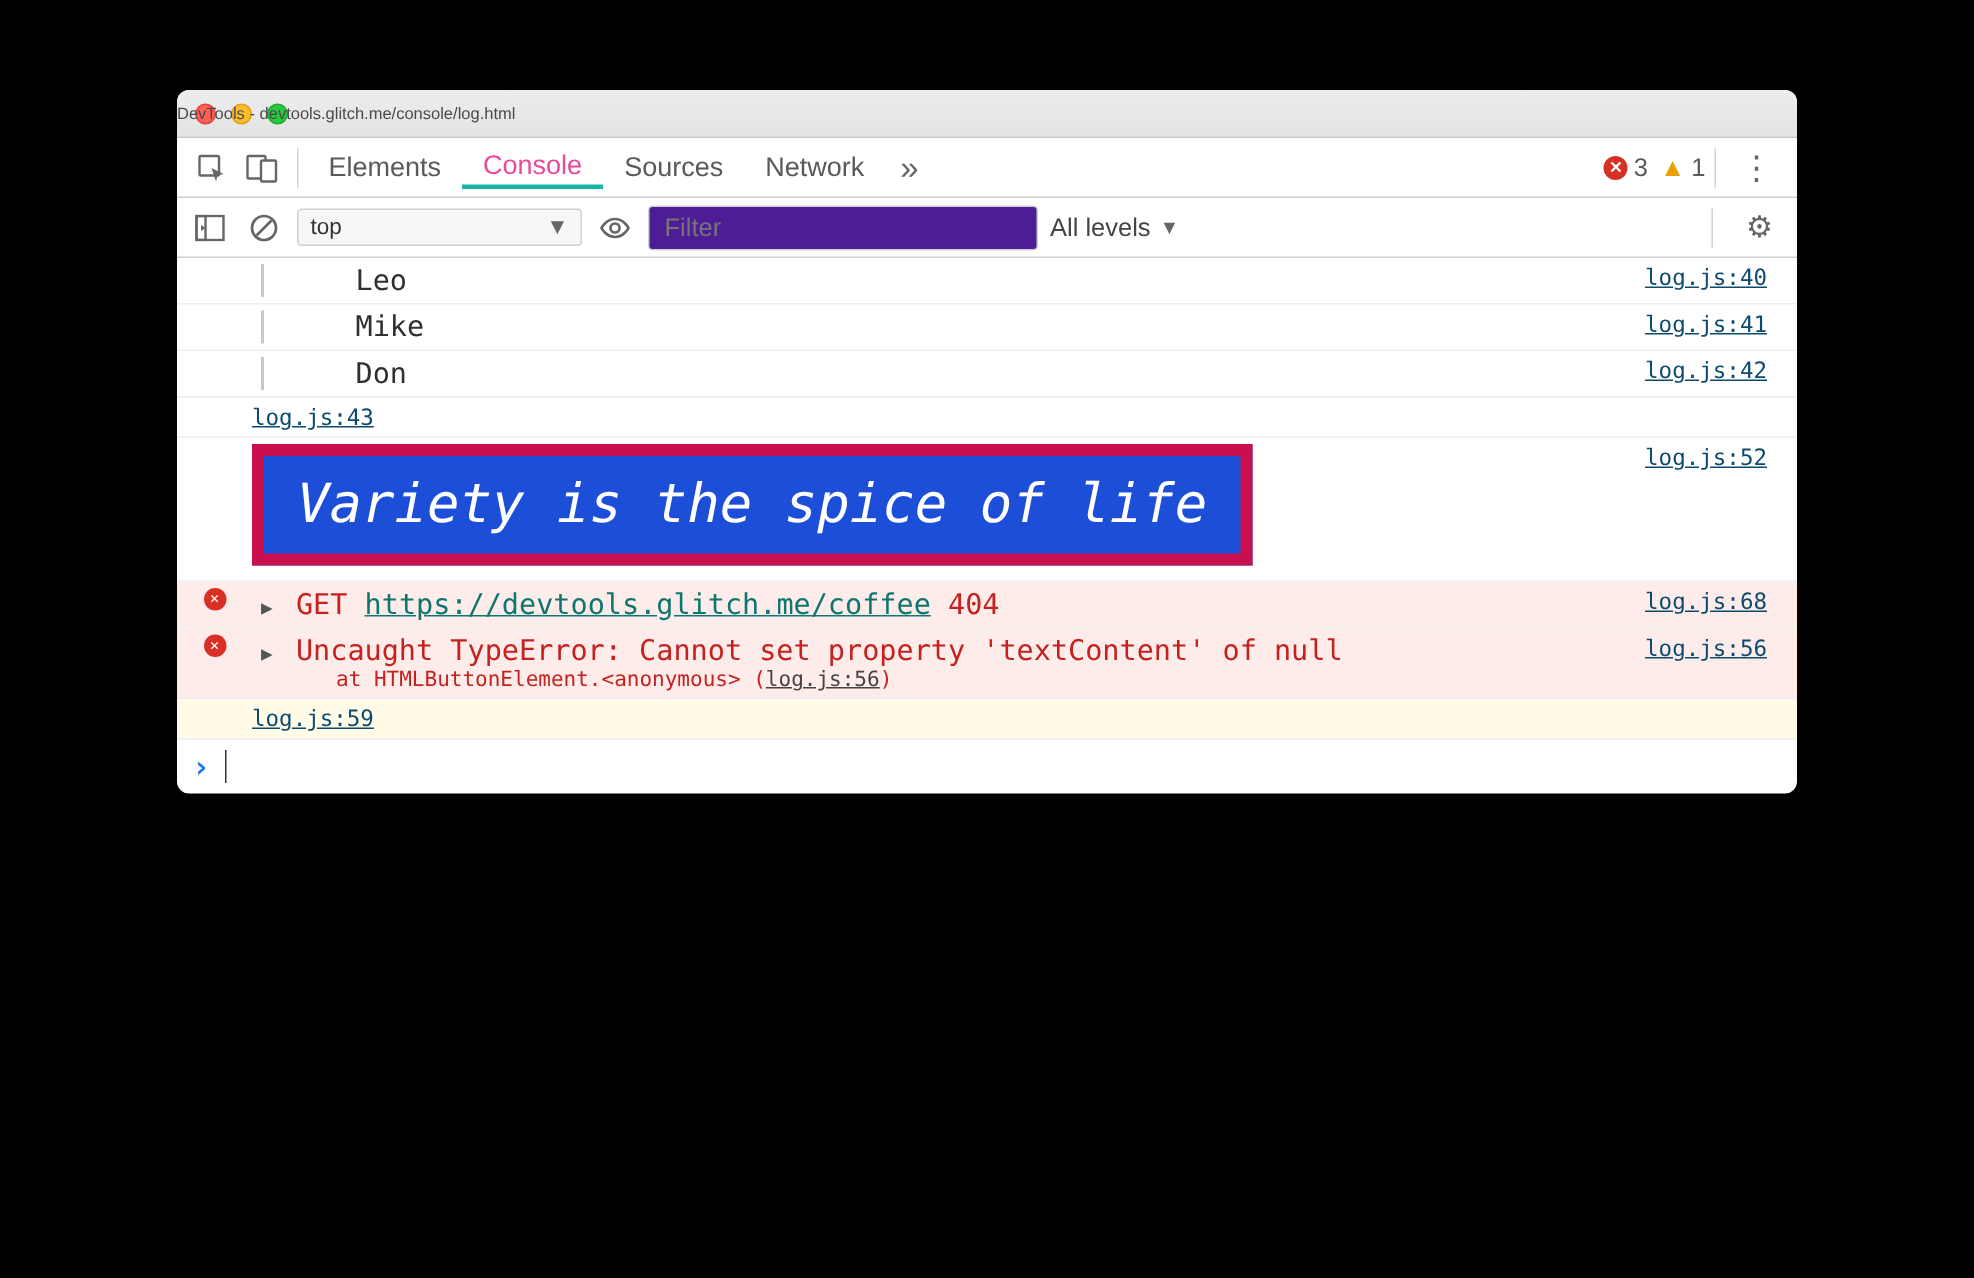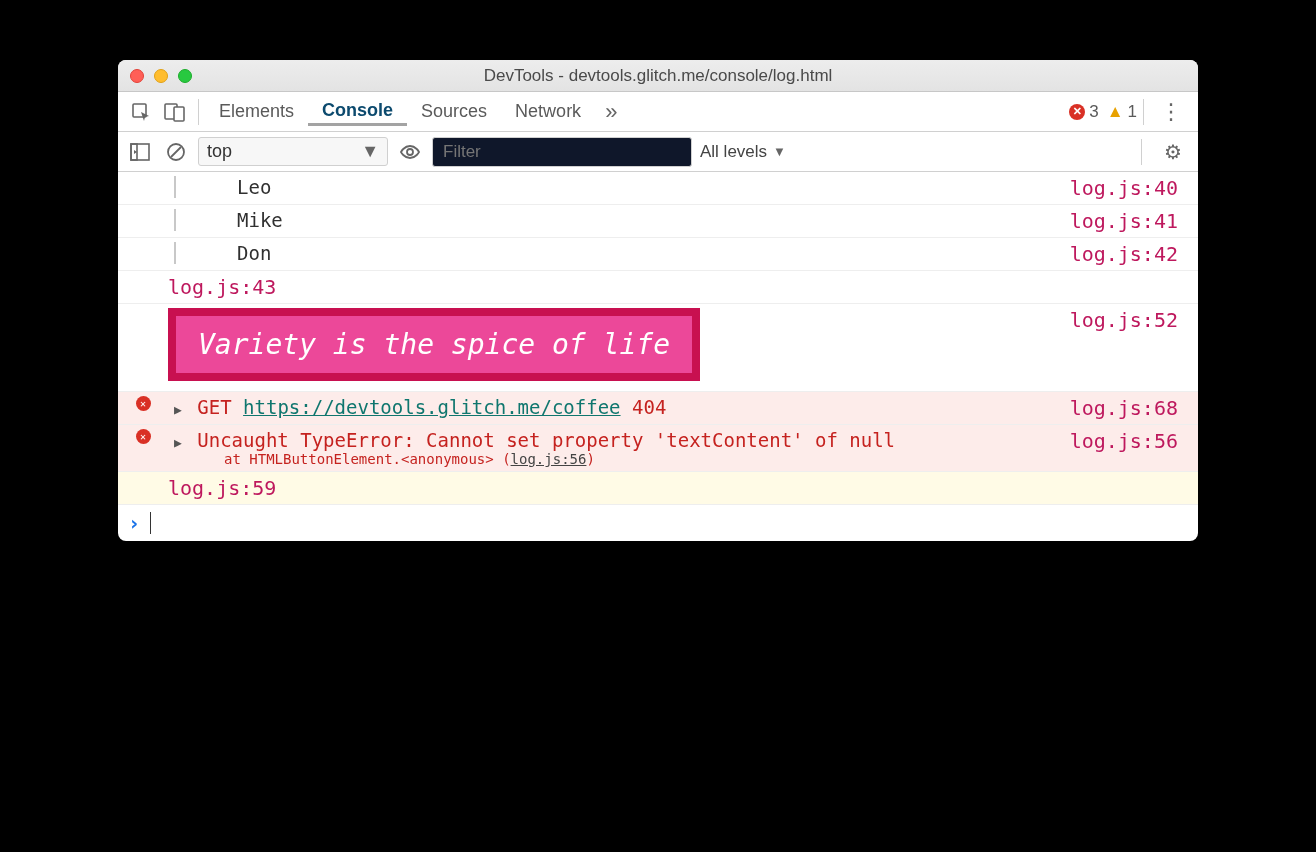--- a/index.html
+++ b/index.html
@@ -28,86 +28,86 @@
     padding: 0 12px;
     border-bottom: 1px solid #c7c7c7;
     position: relative;
   }
   .traffic { display: flex; gap: 10px; }
   .dot { width: 14px; height: 14px; border-radius: 50%; }
   .dot.red { background:#ff5f57; border:1px solid #e24238;}
   .dot.yellow { background:#ffbd2e; border:1px solid #e1a116;}
   .dot.green { background:#28c940; border:1px solid #1dad2b;}
   .title {
-    position:absolute; left:0; right:0; text-align:center;
-    font-size:17px; color:#4a4a4a;
+    position:absolute; left:0; right:0; text-align:left;
+    font-size:11px; color:#4a4a4a;
   }
   .tabbar {
     display:flex; align-items:center; height:40px;
     border-bottom:1px solid #d0d0d0; padding:0 6px;
     font-size:18px; color:#5a5a5a;
   }
   .tabbar .icon-btn {
     width:34px; height:34px; display:flex; align-items:center;
     justify-content:center; color:#666;
   }
   .divider { width:1px; height:26px; background:#d0d0d0; margin:0 6px; }
   .tab { padding:5px 14px; height:28px; display:flex; align-items:center; cursor:pointer; }
   .tab.active {
-    color:#0c4a6e; border-bottom:3px solid #a3a3a3; font-weight:700;
+    color:#ec4899; border-bottom:3px solid #14b8a6; font-weight:400;
   }
   .tabbar .more { padding:0 10px; font-size:22px; color:#666; }
   .tabbar .spacer { flex:1; }
   .err-badge { display:flex; align-items:center; gap:4px; font-size:17px; }
   .circ-err { width:16px; height:16px; border-radius:50%; background:#d93025; display:flex; align-items:center; justify-content:center; color:#fff; font-size:11px; font-weight:bold;}
   .tri-warn { color:#e8a100; font-size:17px; }
   .kebab { font-size:22px; padding:0 10px; color:#666; }
 
   .toolbar {
     display:flex; align-items:center; height:40px;
     border-bottom:1px solid #d0d0d0; padding:0 8px; gap:8px;
     font-size:17px; color:#5a5a5a;
   }
   .toolbar .sq-btn { width:28px; height:28px; display:flex; align-items:center; justify-content:center; }
   .context-sel {
     display:flex; align-items:center; justify-content:space-between;
     border:1px solid #d0d0d0; background:#f7f7f7; border-radius:3px;
-    padding:3px 8px; width:190px; font-size:18px; color:#333;
+    padding:3px 8px; width:190px; font-size:15px; color:#333;
   }
   .filter-input {
-    border:1px solid #d0d0d0; background:#0f172a; border-radius:3px;
+    border:1px solid #d0d0d0; background:#4c1d95; border-radius:3px;
     padding:4px 10px; font-size:17px; color:#888; width:260px;
   }
   .levels { display:flex; align-items:center; gap:6px; font-size:17px; color:#444; }
   .toolbar .spacer{flex:1;}
   .gear { font-size:20px; padding:0 8px; color:#666; }
 
   .console-body {
     font-family: "SFMono-Regular", Menlo, Consolas, monospace;
     font-size:19px;
   }
   .row {
     display:flex; align-items:flex-start;
     border-bottom:1px solid #eee; padding:4px 10px 4px 0;
   }
   .row .gutter { width:50px; flex-shrink:0; display:flex; align-items:center; justify-content:center; }
   .row .content { flex:1; padding-left:6px;gap:43px; }
   .row .src {
-    color:#be185d; padding-right:10px;
-    font-size:20px;
+    color:#0c4a6e; text-decoration:underline; padding-right:10px;
+    font-size:15px;
   }
   .tree-indent { padding-left:56px; color:#303030; display:flex; }
   .tree-indent .bar { width:2px; background:#c8c8c8; margin-right:18px; flex-shrink:0; }
 
   .styled-box {
     display:inline-block;
-    background:#ec4899;
+    background:#1d4ed8;
     color:#fff;
     font-style:italic;
-    font-size:28px;
+    font-size:36px;
     padding:12px 22px;
     border:8px solid #c81050;
     margin:4px 0 4px 50px;
     font-family: "SFMono-Regular", Menlo, Consolas, monospace;
     font-weight: 500;
   }
   .row.styled { border-bottom:1px solid #eee; padding:0 10px 6px 0;}
   .row.styled .src { align-self:flex-start; margin-top:4px;}
 
   .row.error { background:#fdecea; }

